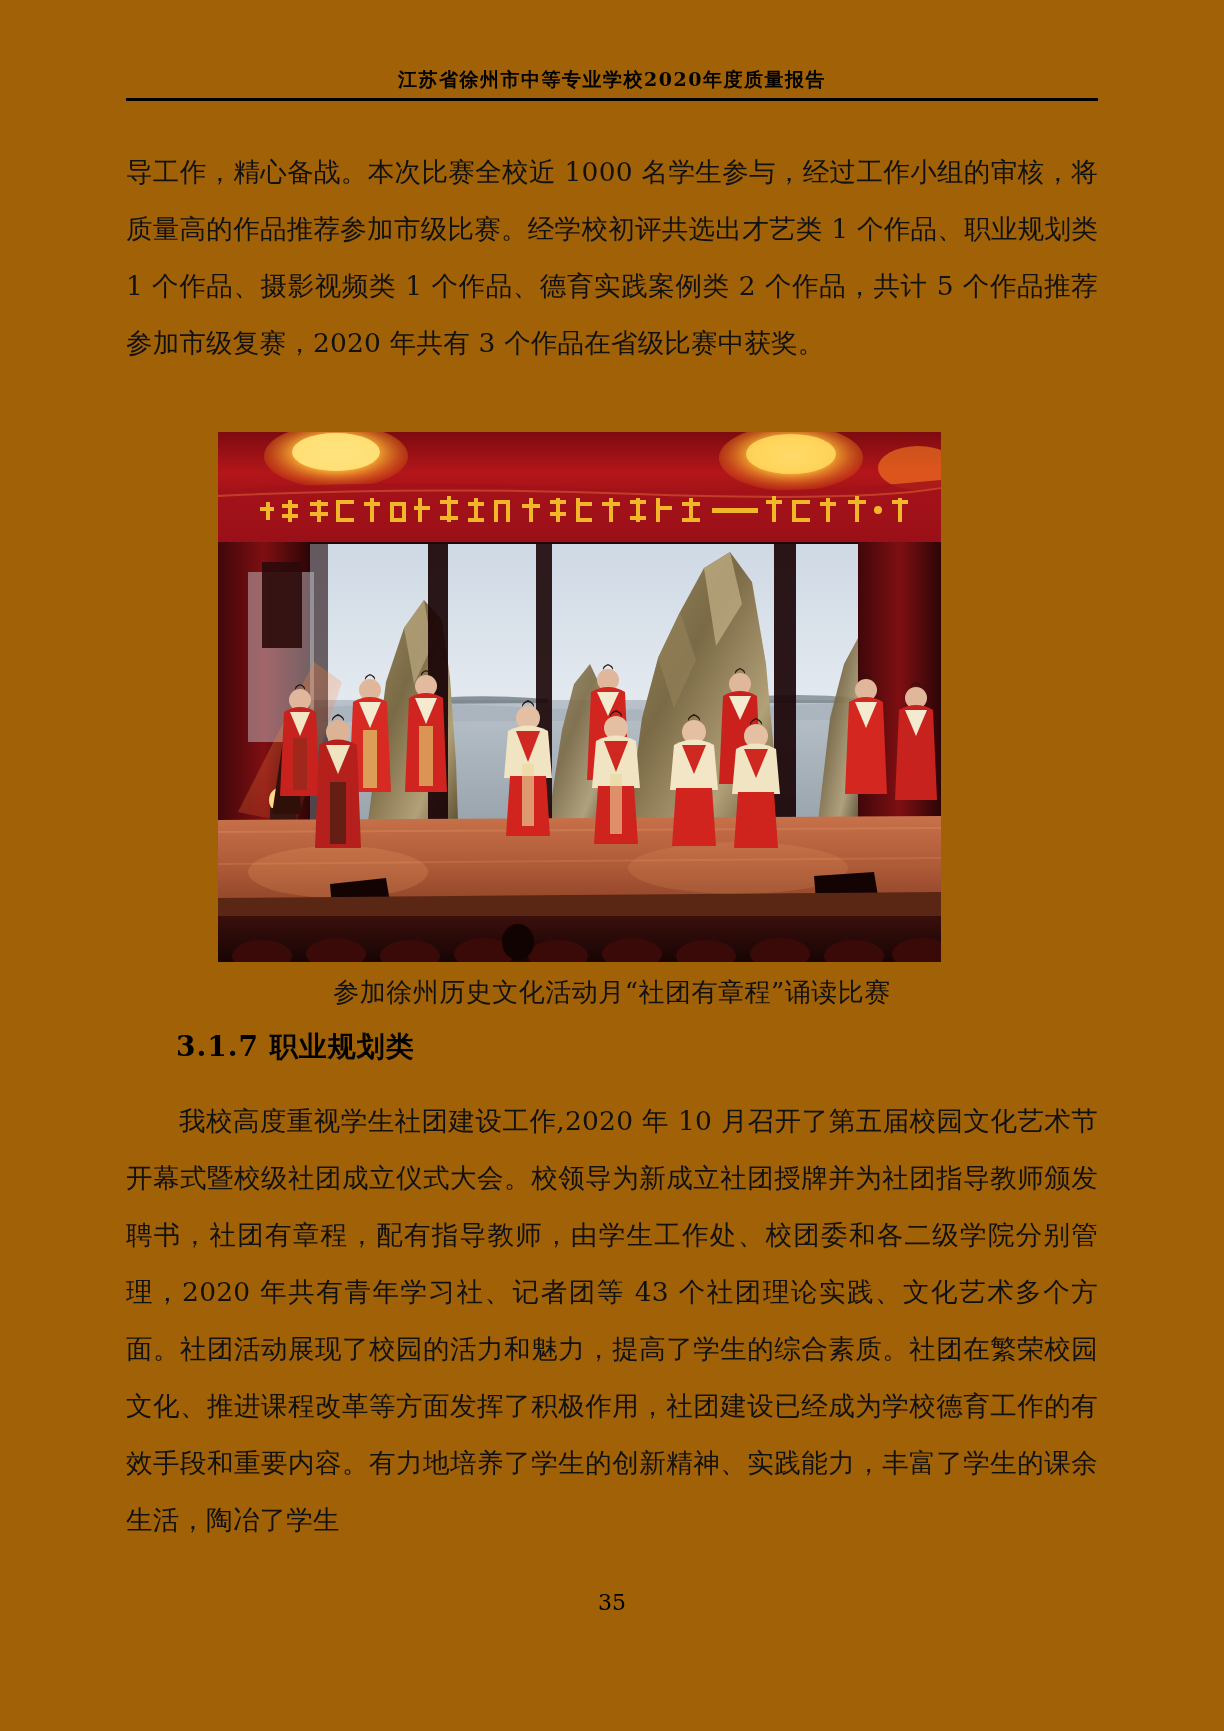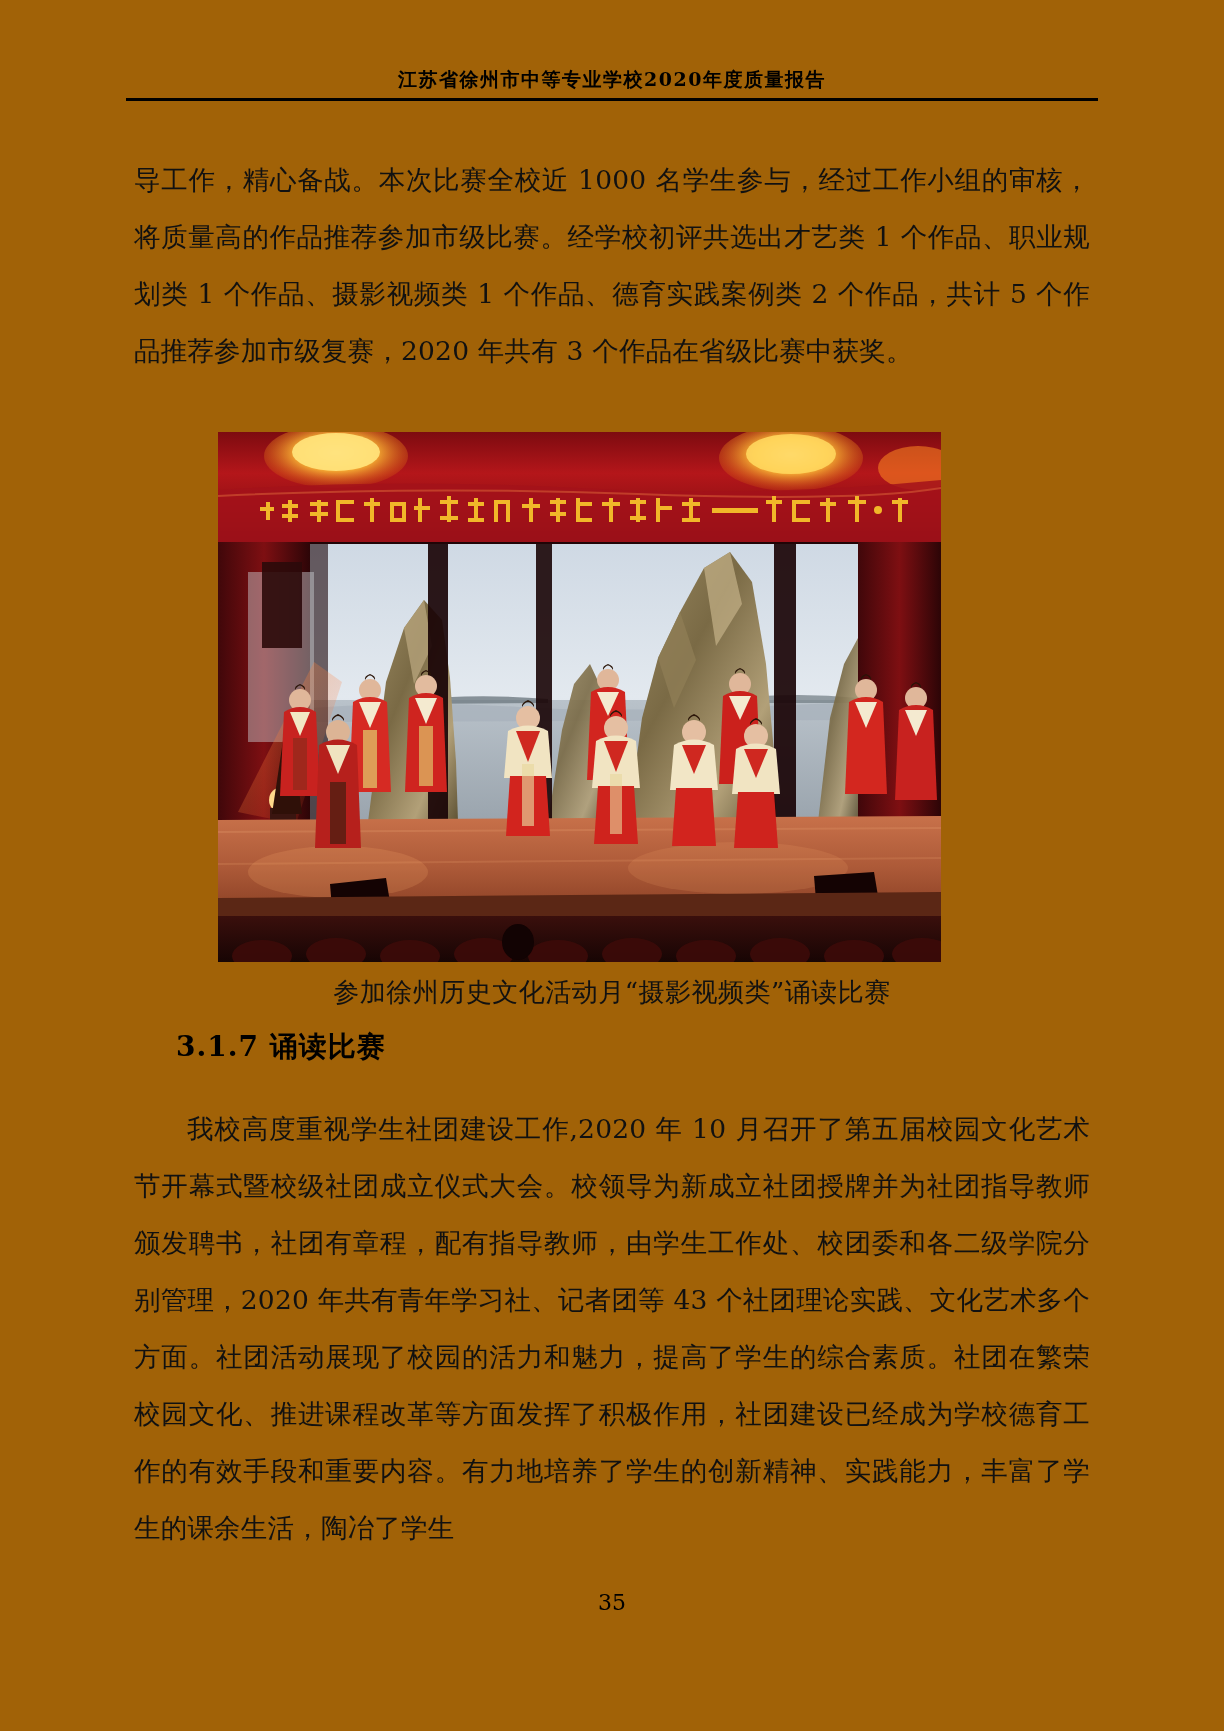--- a/index.html
+++ b/index.html
@@ -49,21 +49,21 @@
   }
 
   
   .body-block {
     position: absolute;
     left: 126px;
     top: 143px;
     width: 972px;
   }
   p.para {
-    margin: 8px;
+    margin: 0;
     font-family: "DejaVu Serif", "Liberation Serif", serif;
     font-size: 26.5px;
     line-height: 57px;
     text-align: justify;
     text-justify: inter-ideograph;
     letter-spacing: 0.2px;
     color: #111;
     word-break: break-all;
   }
   p.para.indent { text-indent: 2em; }
@@ -432,24 +432,24 @@
           <ellipse cx="414" cy="522" rx="30" ry="16"></ellipse>
           <ellipse cx="488" cy="524" rx="30" ry="16"></ellipse>
           <ellipse cx="562" cy="522" rx="30" ry="16"></ellipse>
           <ellipse cx="636" cy="524" rx="30" ry="16"></ellipse>
           <ellipse cx="704" cy="522" rx="30" ry="16"></ellipse>
         </g>
         <ellipse cx="300" cy="510" rx="16" ry="18" fill="#120303"></ellipse>
       </svg>
     </div>
 
-    <div class="fig-caption">参加徐州历史文化活动月“摄影视频类”诵读比赛</div>
+    <div class="fig-caption">参加徐州历史文化活动月“社团有章程”诵读比赛</div>
   </div>
 
-  <div class="section-heading">3.1.7 诵读比赛</div>
+  <div class="section-heading">3.1.7 职业规划类</div>
 
   <div class="body-block-2">
     <p class="para indent">我校高度重视学生社团建设工作,2020 年 10 月召开了第五届校园文化艺术节开幕式暨校级社团成立仪式大会。校领导为新成立社团授牌并为社团指导教师颁发聘书，社团有章程，配有指导教师，由学生工作处、校团委和各二级学院分别管理，2020 年共有青年学习社、记者团等 43 个社团理论实践、文化艺术多个方面。社团活动展现了校园的活力和魅力，提高了学生的综合素质。社团在繁荣校园文化、推进课程改革等方面发挥了积极作用，社团建设已经成为学校德育工作的有效手段和重要内容。有力地培养了学生的创新精神、实践能力，丰富了学生的课余生活，陶冶了学生</p>
   </div>
 
   <div class="page-number">35</div>
 
 </div>
 
 </body></html>

